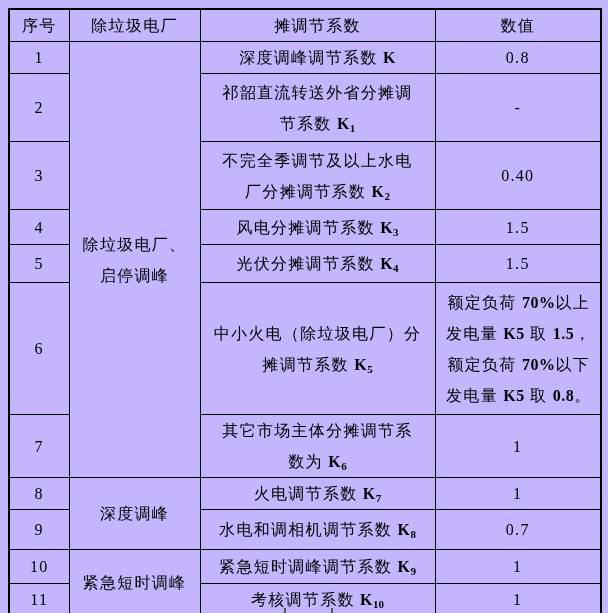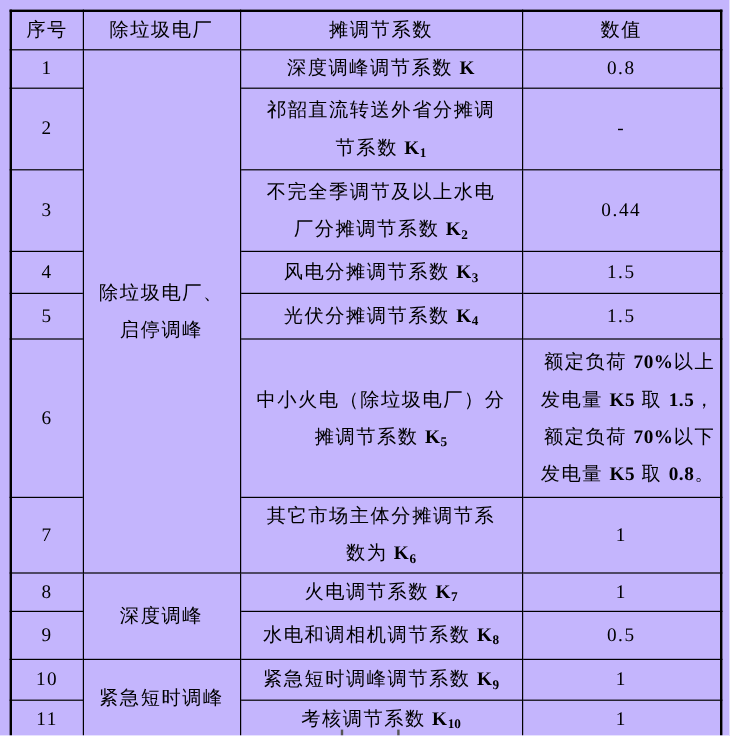--- a/index.html
+++ b/index.html
@@ -46,21 +46,21 @@
   sub.ks {
     font-size: 11px;
     font-weight: bold;
     letter-spacing: 0;
     line-height: 0;
     vertical-align: baseline;
     position: relative;
     top: 3px;
   }
   td.val-rich {
-    text-align: right;
+    text-align: center;
     padding: 0 4px 0 6px;
   }
   .below-box {
     position: absolute;
     left: 284px;
     top: 608px;
     width: 49px;
     height: 6px;
     border-left: 2px solid #555555;
     border-right: 2px solid #555555;
@@ -96,21 +96,21 @@
         <tr style="height: 68px;">
           <td>2</td>
           <td>祁韶直流转送外省分摊调
 节系数 <b class="k">K</b><sub class="ks">1</sub></td>
           <td>-</td>
         </tr>
         <tr style="height: 68px;">
           <td>3</td>
           <td>不完全季调节及以上水电
 厂分摊调节系数 <b class="k">K</b><sub class="ks">2</sub></td>
-          <td>0.44</td>
+          <td>0.40</td>
         </tr>
         <tr style="height: 35px;">
           <td>4</td>
           <td>风电分摊调节系数 <b class="k">K</b><sub class="ks">3</sub></td>
           <td>1.5</td>
         </tr>
         <tr style="height: 38px;">
           <td>5</td>
           <td>光伏分摊调节系数 <b class="k">K</b><sub class="ks">4</sub></td>
           <td>1.5</td>
@@ -132,21 +132,21 @@
         </tr>
         <tr style="height: 31px;">
           <td>8</td>
           <td rowspan="2">深度调峰</td>
           <td>火电调节系数 <b class="k">K</b><sub class="ks">7</sub></td>
           <td>1</td>
         </tr>
         <tr style="height: 40px;">
           <td>9</td>
           <td>水电和调相机调节系数 <b class="k">K</b><sub class="ks">8</sub></td>
-          <td>0.5</td>
+          <td>0.7</td>
         </tr>
         <tr style="height: 34px;">
           <td>10</td>
           <td rowspan="2">紧急短时调峰</td>
           <td>紧急短时调峰调节系数 <b class="k">K</b><sub class="ks">9</sub></td>
           <td>1</td>
         </tr>
         <tr style="height: 30px;">
           <td>11</td>
           <td>考核调节系数 <b class="k">K</b><sub class="ks">10</sub></td>

